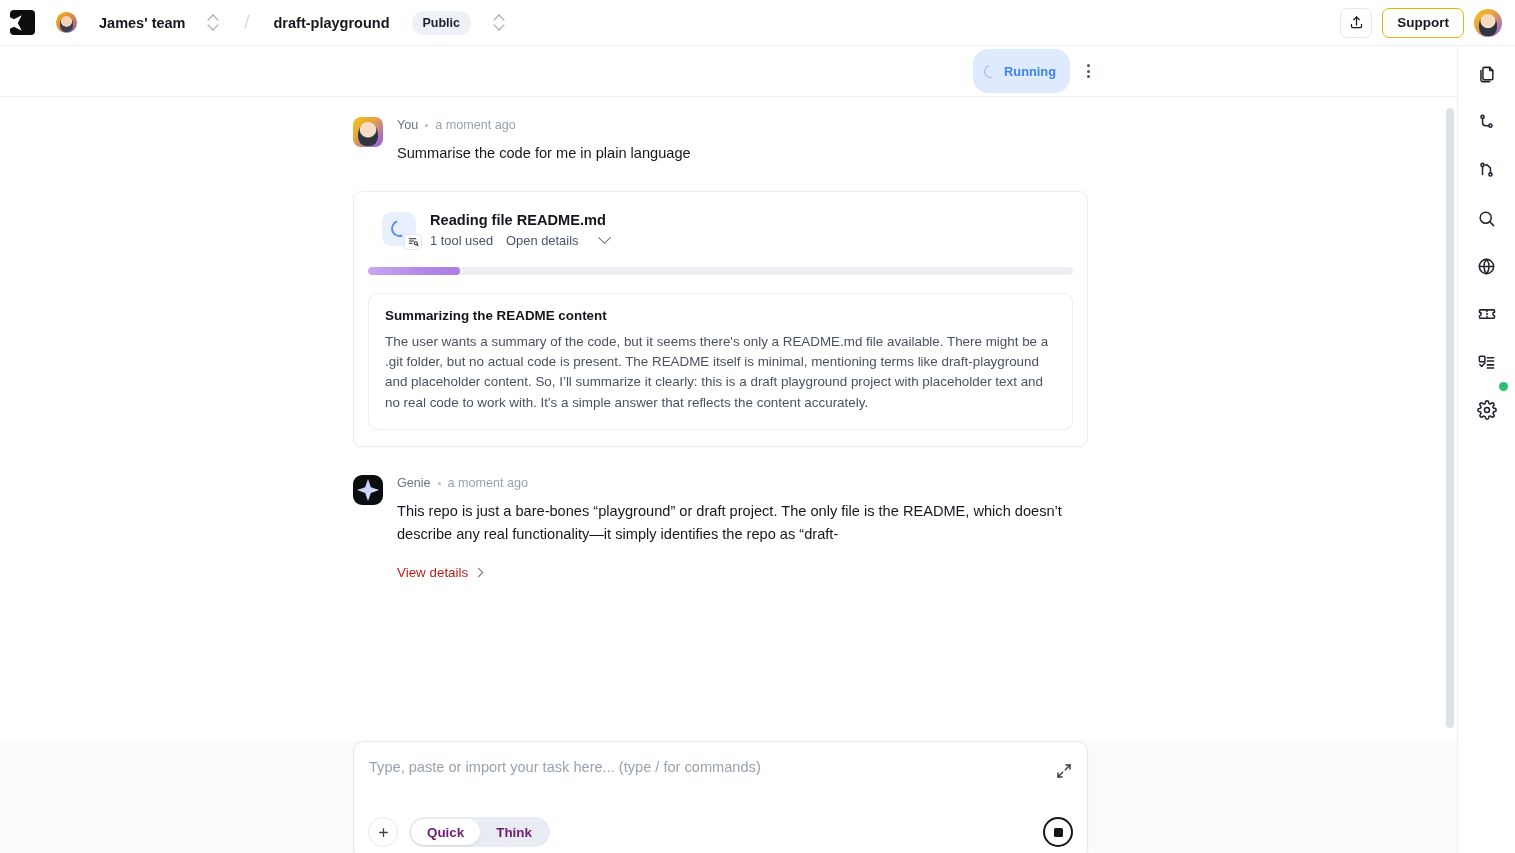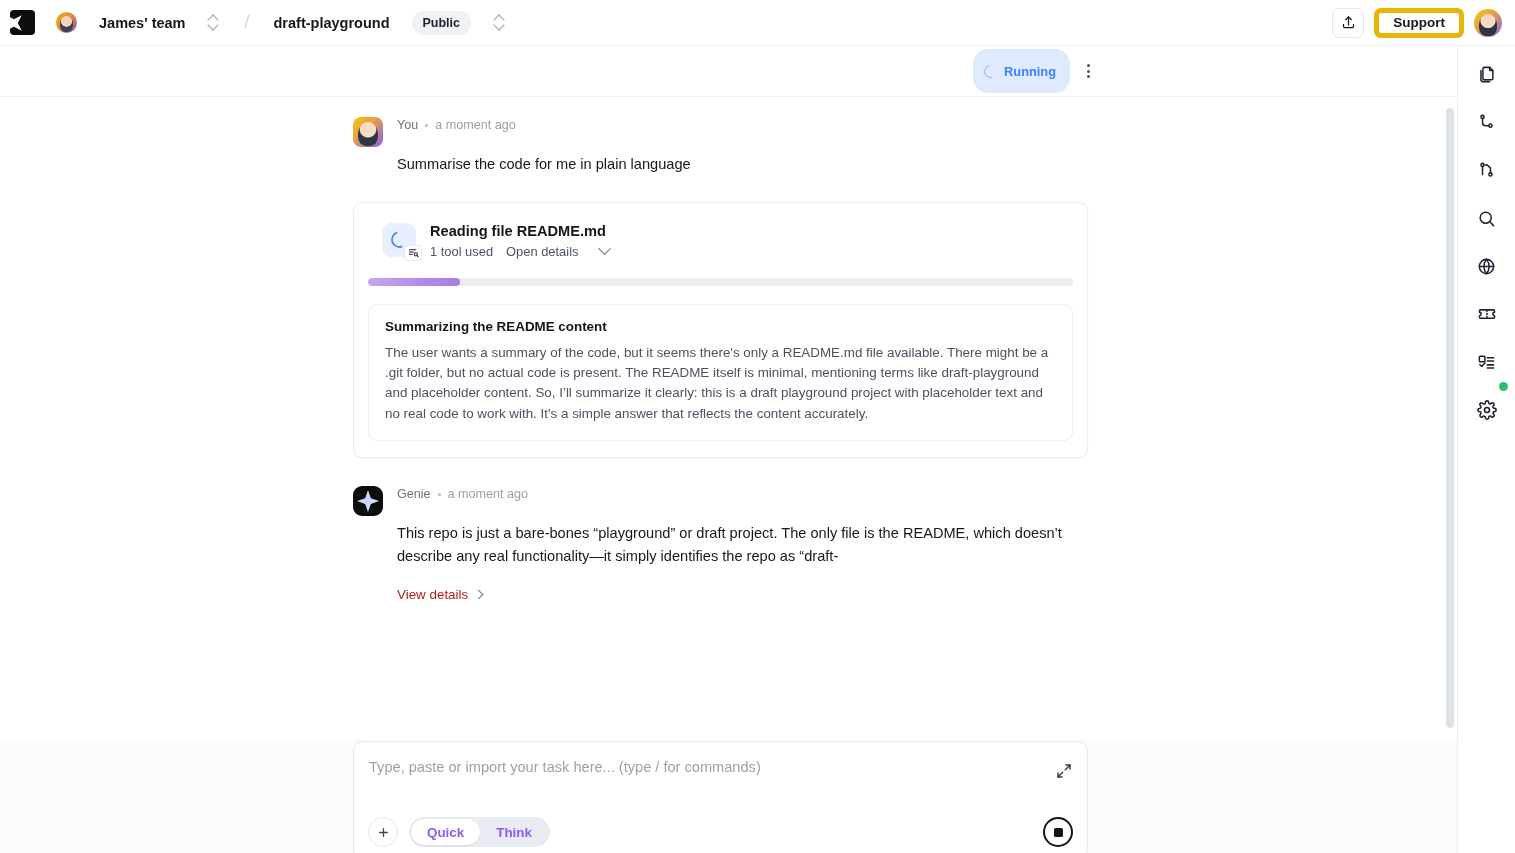--- a/index.html
+++ b/index.html
@@ -58,21 +58,21 @@
   }
   .topbar-right {
     margin-left: auto; display: flex; align-items: center; gap: 10px; padding-right: 13px;
   }
   .icon-btn-outline {
     width: 32px; height: 30px; border: 1px solid #e3e6ea; border-radius: 7px;
     background: #fff; display: flex; align-items: center; justify-content: center;
     cursor: pointer;
   }
   .btn-support {
-    height: 30px; border: 5px solid #eab308; border-radius: 7px; background: #fff;
+    height: 30px; border: 1px solid #eab308; border-radius: 7px; background: #fff;
     font-size: 13.5px; font-weight: 700; color: #16181d; padding: 0 14px;
     display: flex; align-items: center; cursor: pointer;
     font-family: "Liberation Sans", sans-serif;
   }
   .user-avatar {
     width: 28px; height: 28px; border-radius: 50%;
     background: linear-gradient(135deg,#f5c518 0%,#e8a33d 40%,#8b5cf6 100%);
     position: relative; overflow: hidden; cursor: pointer;
   }
   .user-avatar::after{
@@ -149,21 +149,21 @@
   }
   .avatar-genie::after {
     content: ""; position: absolute; left: 4px; top: 4px; width: 22px; height: 22px;
     background: linear-gradient(135deg,#d9c5f7 0%,#c8d8fb 55%,#eef3ff 100%);
     clip-path: polygon(50% 0%, 63% 37%, 100% 50%, 63% 63%, 50% 100%, 37% 63%, 0% 50%, 37% 37%);
   }
   .meta-line { display: flex; align-items: center; gap: 7px; height: 16px; }
   .meta-name { font-size: 12.6px; color: #6b7280; }
   .meta-dot { width: 3px; height: 3px; border-radius: 50%; background: #b6bcc5; }
   .meta-time { font-size: 12.6px; color: #9aa1ac; }
-  .msg-body { font-size: 14.6px; color: #16181d; line-height: 1.55; margin-top: 20px; }
+  .msg-body { font-size: 14.6px; color: #16181d; line-height: 1.55; margin-top: 9px; }
 
   
   .tool-card {
     margin-top: 26px; border: 1px solid #ebedf0; border-radius: 9px;
     background: #fff; padding: 20px 14px 16px 14px;
     box-shadow: 0 1px 2px rgba(16,24,40,.03);
   }
   .tool-head { display: flex; align-items: flex-start; gap: 14px; padding-left: 14px; }
   .tool-icon-wrap { position: relative; width: 34px; height: 34px; flex: none; }
   .tool-icon {
@@ -257,21 +257,21 @@
     background: #fff; display: flex; align-items: center; justify-content: center;
     font-size: 18px; color: #3d434d; cursor: pointer; line-height: 1;
     font-family: "Liberation Sans", sans-serif;
   }
   .seg {
     display: flex; align-items: center; background: #e9ecf2; border-radius: 16px;
     height: 30px; padding: 2px; gap: 0;
   }
   .seg-opt {
     height: 26px; padding: 0 16px; border-radius: 14px; display: flex; align-items: center;
-    font-size: 13.4px; font-weight: 700; color: #8b5cf6; cursor: pointer;
+    font-size: 13.4px; font-weight: 700; color: #701a75; cursor: pointer;
   }
   .seg-opt.active { background: #ffffff; box-shadow: 0 1px 2px rgba(16,24,40,.10); }
   .stop-btn {
     margin-left: auto; width: 30px; height: 30px; border-radius: 50%;
     border: 2px solid #14161a; background: #fff;
     display: flex; align-items: center; justify-content: center; cursor: pointer;
   }
   .stop-sq { width: 9px; height: 9px; background: #14161a; border-radius: 1.5px; }
 </style>
 </head>

